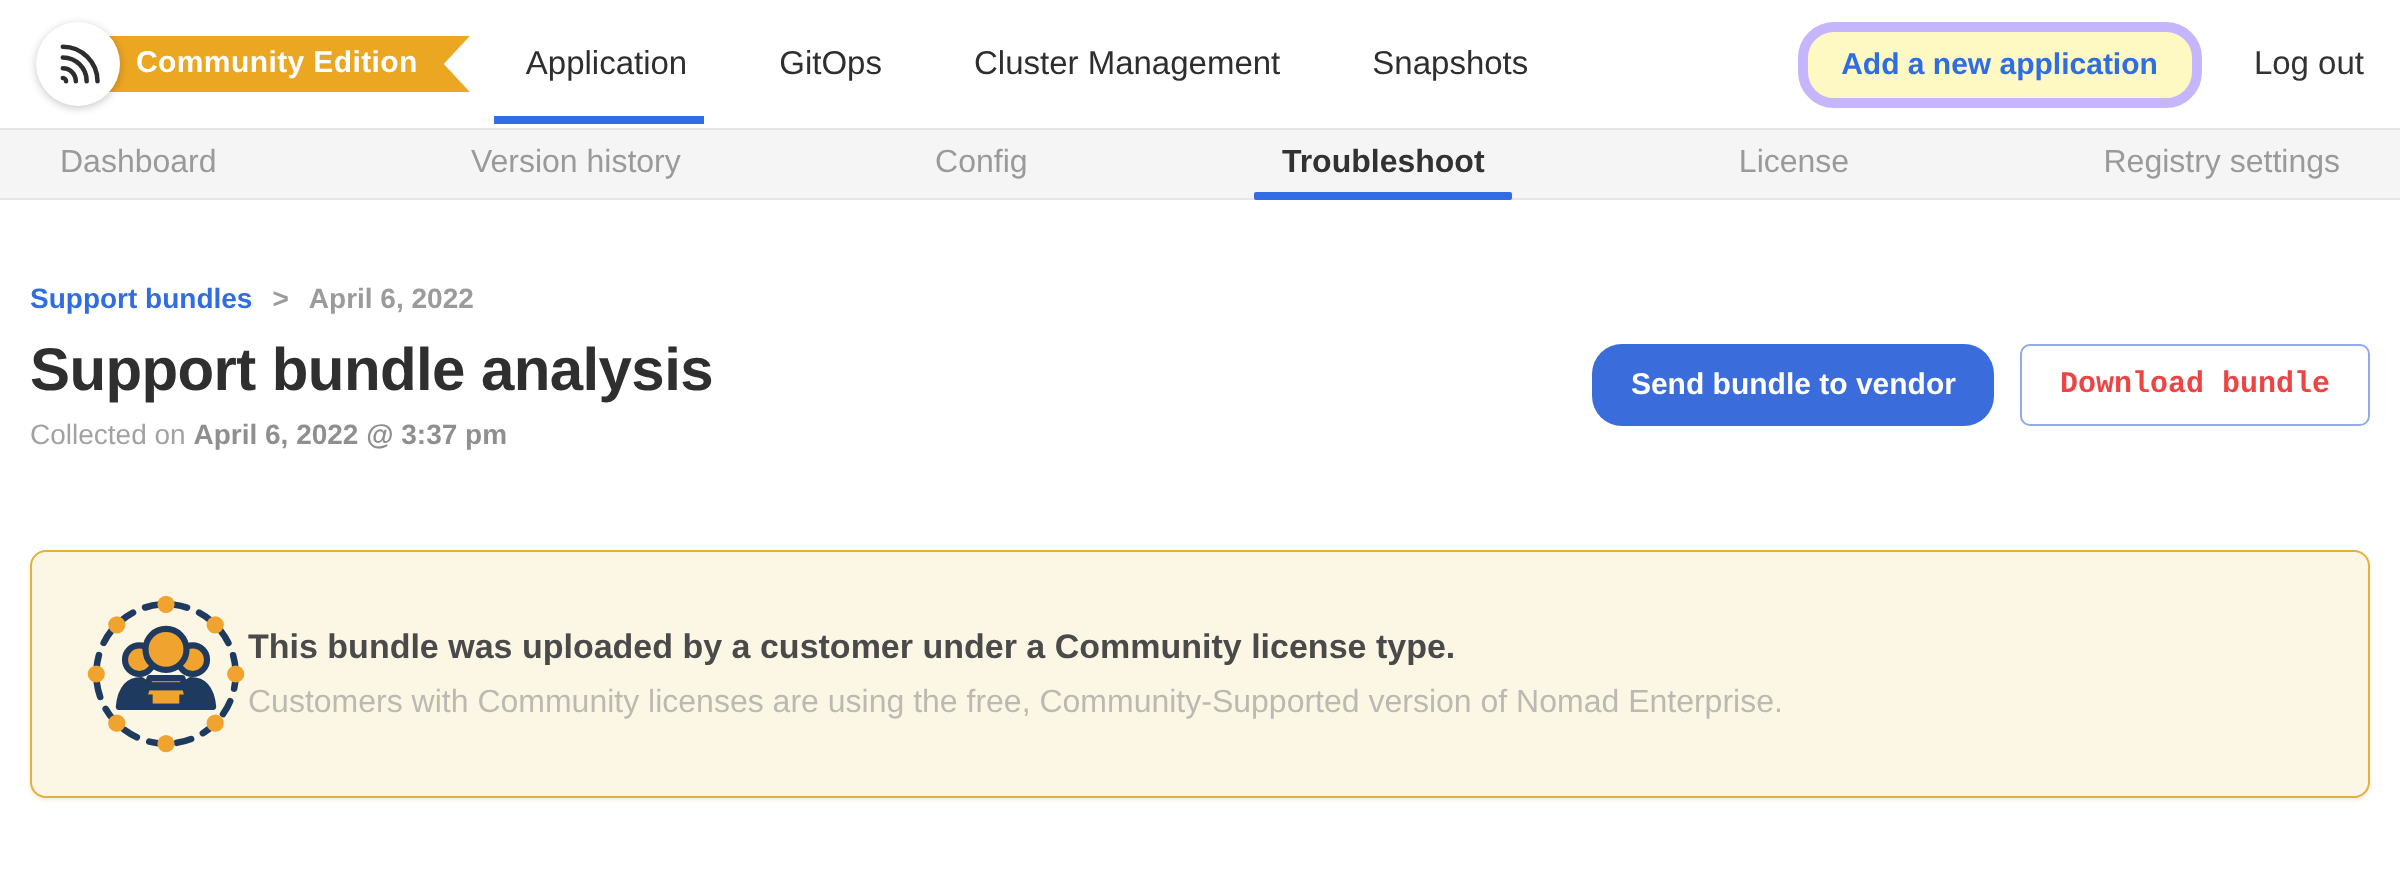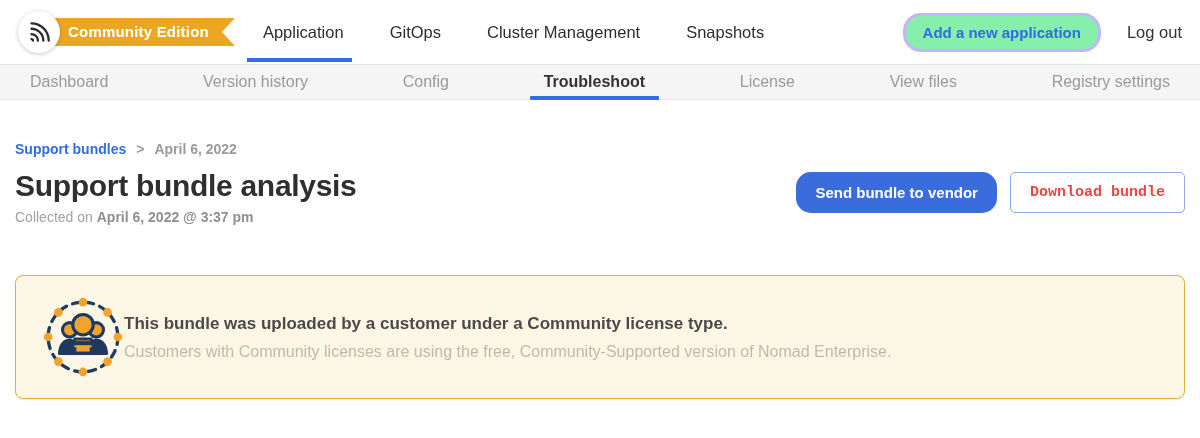--- a/index.html
+++ b/index.html
@@ -11,21 +11,21 @@
   .logo-circle { width:42px; height:42px; border-radius:50%; background:#fff; z-index:2; flex:0 0 auto;
     display:flex; align-items:center; justify-content:center;
     box-shadow:0 1px 4px rgba(0,0,0,.22); }
   .banner { margin-left:-12px; z-index:1; height:28px; line-height:28px; background:#ebA622; background:#eba622;
     color:#fff; font-weight:bold; font-size:15px; padding:0 26px 0 20px; letter-spacing:.2px;
     clip-path:polygon(0 0,100% 0,calc(100% - 13px) 50%,100% 100%,0 100%); }
   .topnav { display:flex; margin-left:28px; gap:46px; height:100%; align-items:center; }
   .topnav-item { font-size:16.5px; color:#2e2e2e; position:relative; height:100%; display:flex; align-items:center; cursor:pointer; }
   .topnav-item.active::after { content:""; position:absolute; left:-16px; right:-8px; bottom:2px; height:4px; background:#326de6; }
   .header-spacer { flex:1; }
-  .add-app-btn { border:3px solid #c4b5fd; border-radius:18px; padding:8px 17px; background:#86efac;
+  .add-app-btn { border:5px solid #c4b5fd; border-radius:18px; padding:8px 17px; background:#fef9c3;
     color:#2f6de4; font-weight:bold; font-size:15px; cursor:pointer; }
   .logout { margin-left:26px; font-size:16.5px; color:#323232; cursor:pointer; }
 
   
   .subnav { height:36px; background:#f5f5f6; border-top:1px solid #e4e4e5; border-bottom:1px solid #e7e7e8;
     display:flex; align-items:center; justify-content:space-between; padding:0 30px; }
   .subnav-item { font-size:16px; color:#9a9a9c; height:100%; display:flex; align-items:center; position:relative; cursor:pointer; }
   .subnav-item.active { color:#323232; font-weight:bold; }
   .subnav-item.active::after { content:""; position:absolute; left:-14px; right:-14px; bottom:-1px; height:4px; background:#326de6; border-radius:1px; }
 
@@ -80,21 +80,20 @@
   <button class="add-app-btn">Add a new application</button>
   <div class="logout">Log out</div>
 </div>
 
 <div class="subnav">
   <div class="subnav-item">Dashboard</div>
   <div class="subnav-item">Version history</div>
   <div class="subnav-item">Config</div>
   <div class="subnav-item active">Troubleshoot</div>
   <div class="subnav-item">License</div>
-  <div class="subnav-item">View files</div>
   <div class="subnav-item">Registry settings</div>
 </div>
 
 <div class="main">
 
   <div class="breadcrumb">
     <a>Support bundles</a>
     <span class="sep">&gt;</span>
     <span class="current">April 6, 2022</span>
   </div>

